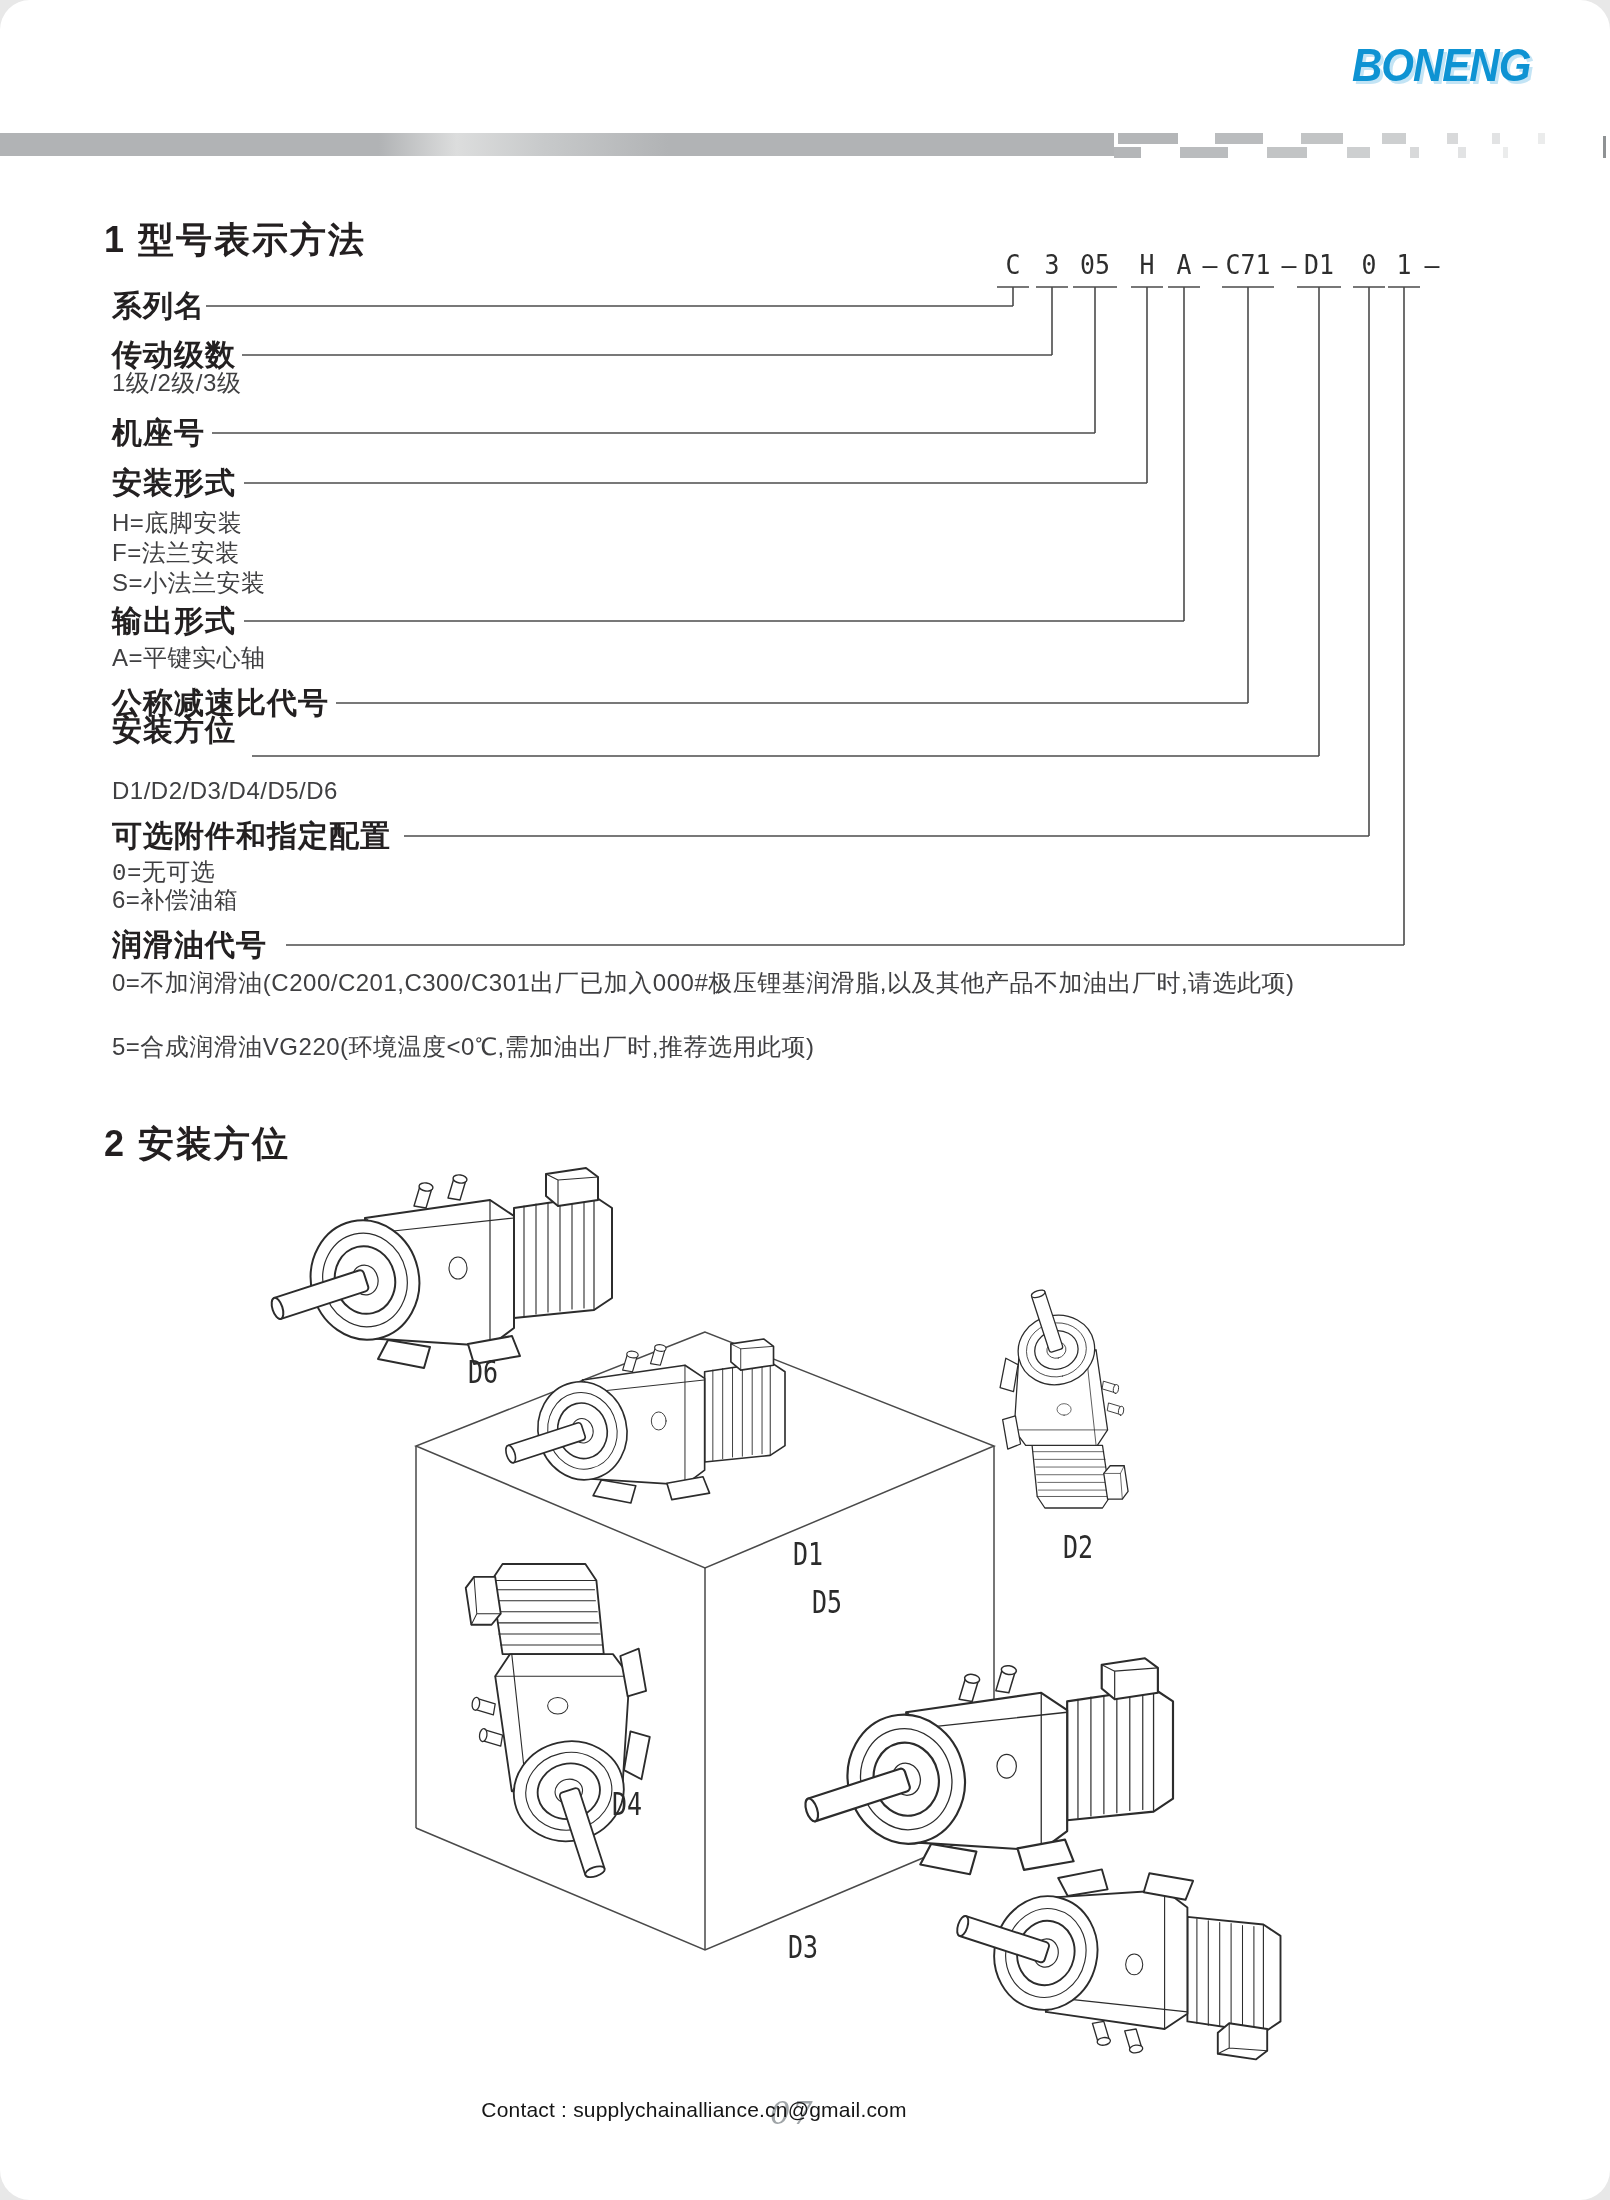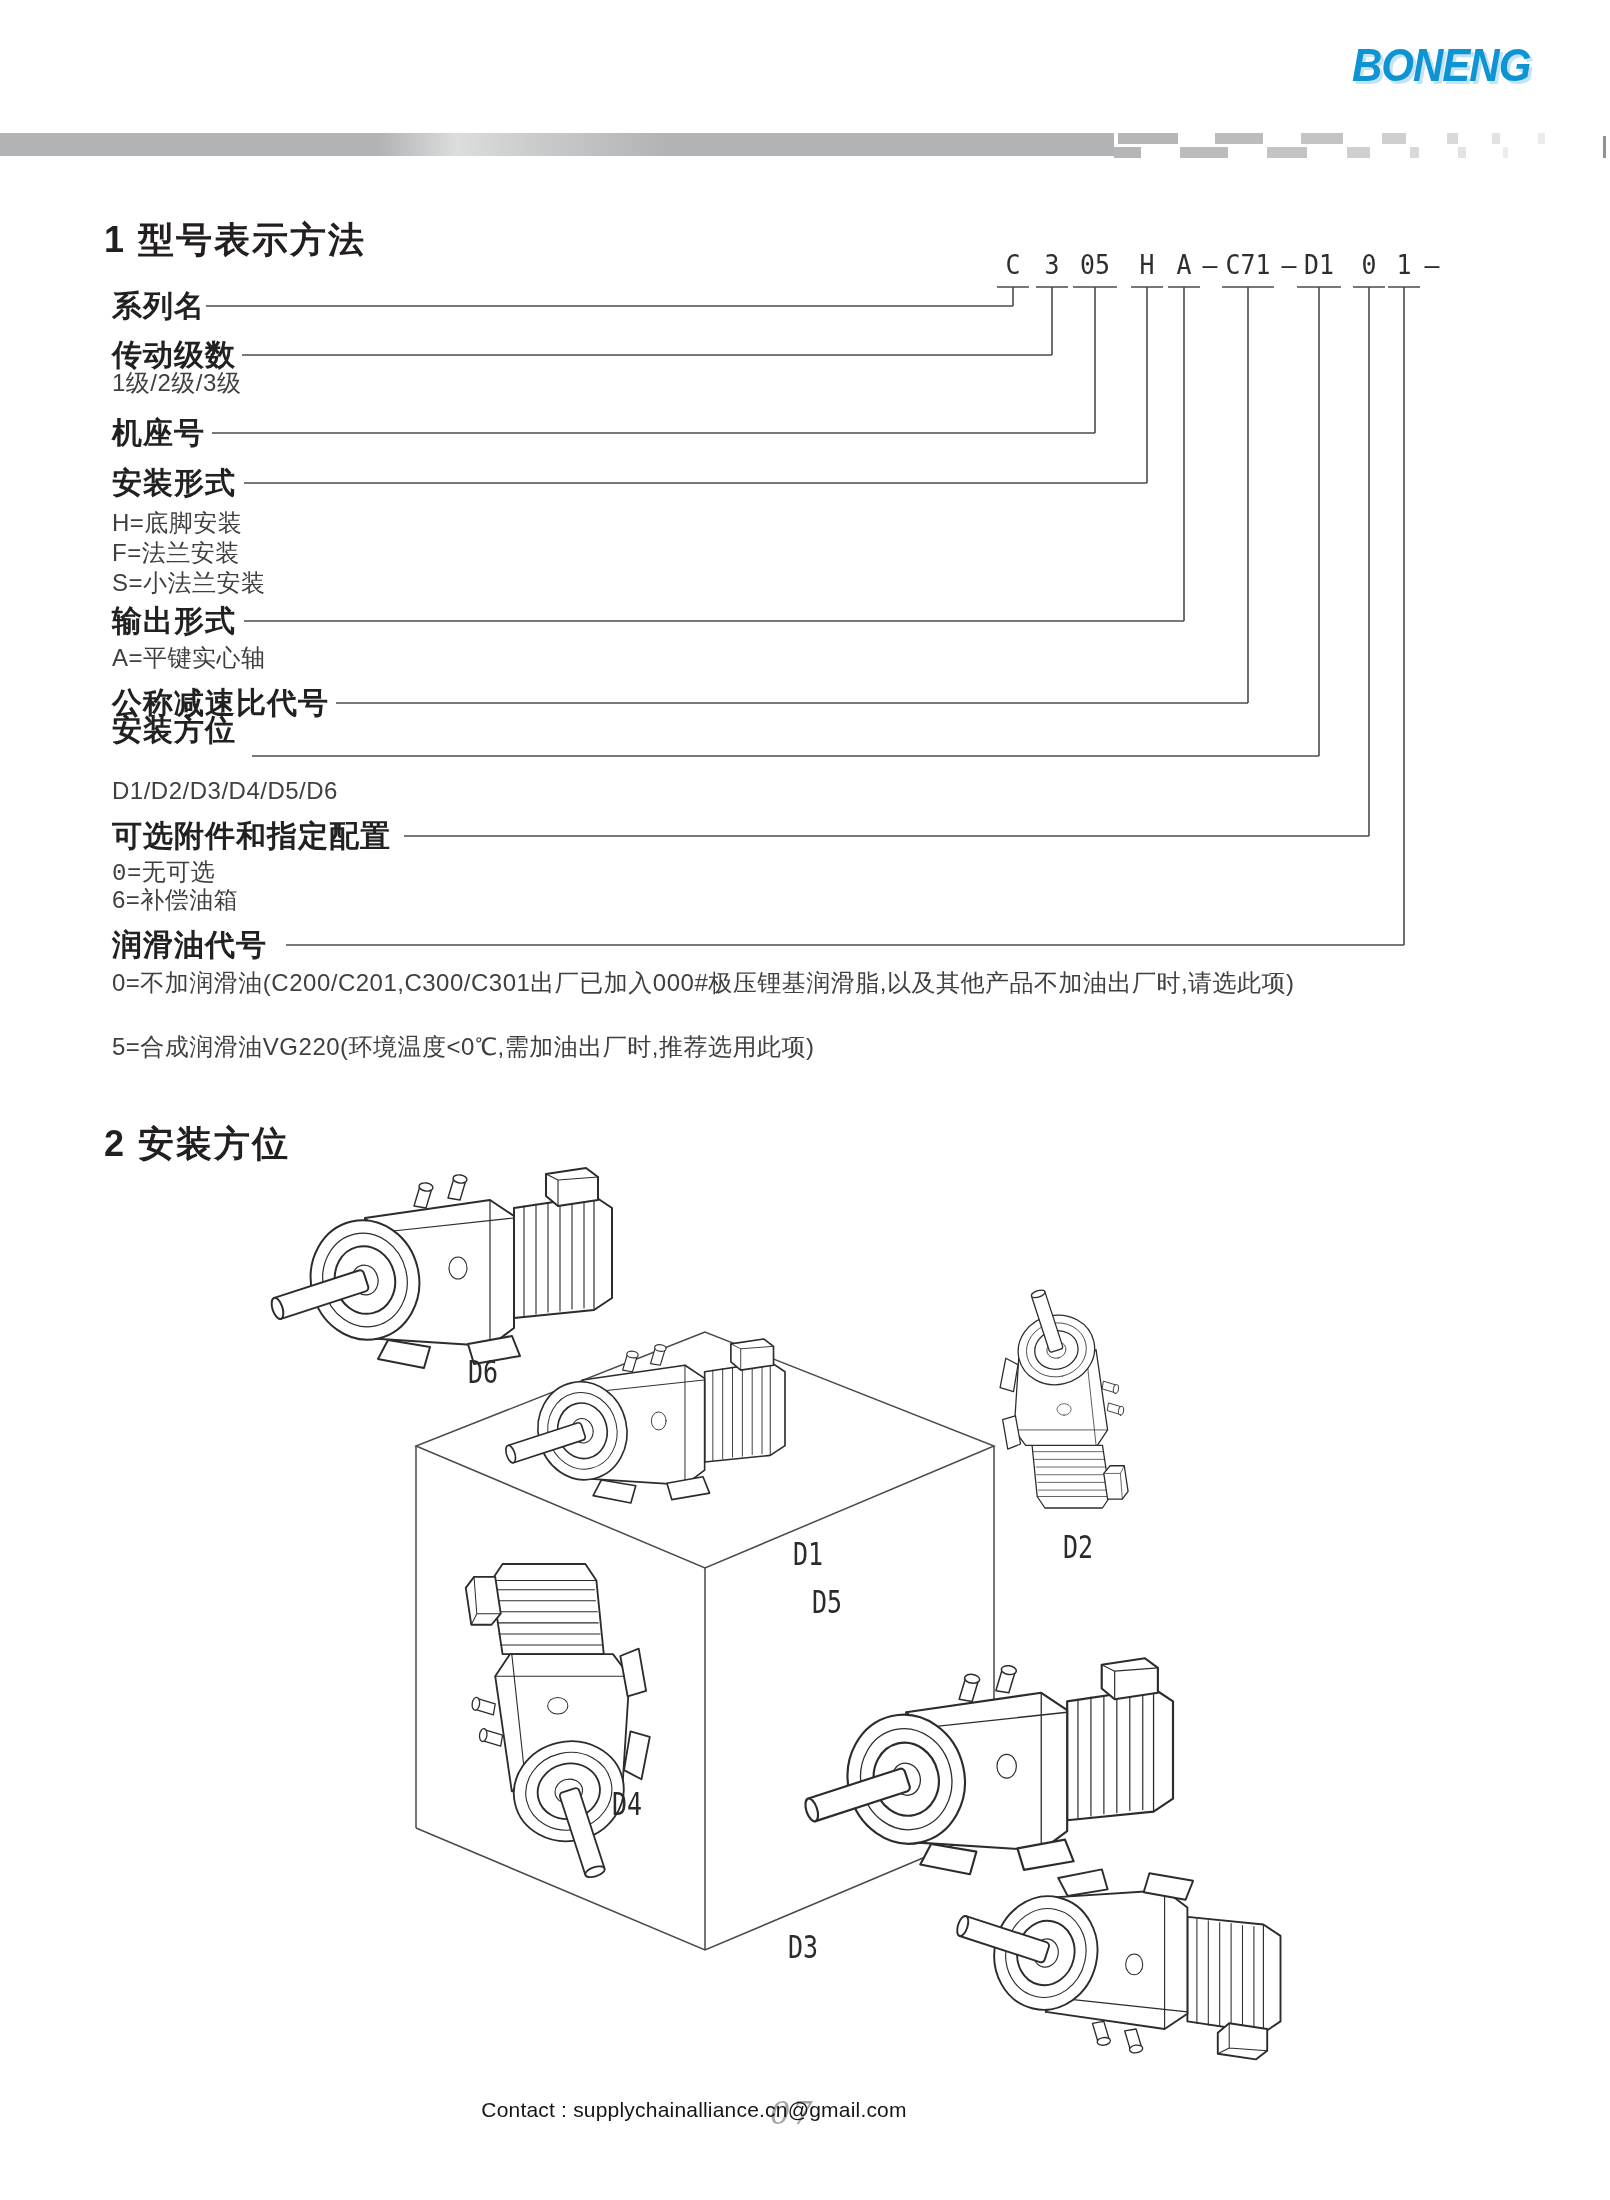--- a/index.html
+++ b/index.html
@@ -1,19 +1,20 @@
 <!DOCTYPE html>
 <html><head>
 <meta charset="utf-8">
 <style>
   html,body{margin:0;padding:0;background:#e8e8e8;}
   .page{
     position:relative; width:1610px; height:2200px; background:#ffffff;
     font-family:"Liberation Sans", sans-serif; overflow:hidden; margin:0 auto;
     color:#1f1d1e;
+    border-radius:30px;
   }
   
   .logo{
     position:absolute; left:1352px; top:40px; width:200px;
     font-style:italic; font-weight:900; font-size:42px; letter-spacing:-1px;
     color:#0e93d3; text-shadow:3px 3px 0 #c3e4f5;
     transform:scaleY(1.08); transform-origin:left top; white-space:nowrap;
   }
   .banner-bar{
     position:absolute; left:0; top:133px; width:1114px; height:23px;

